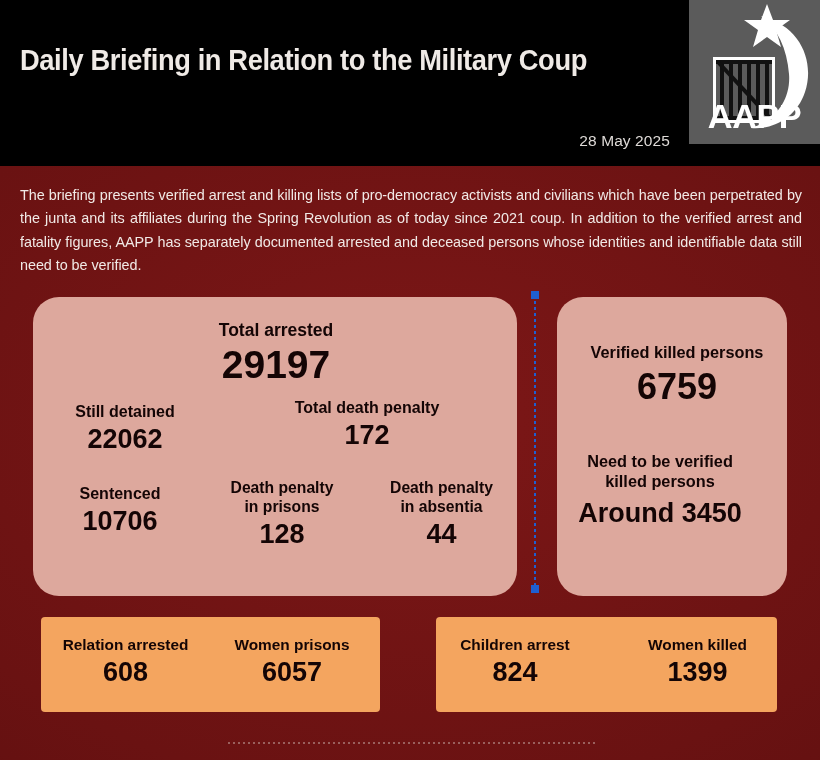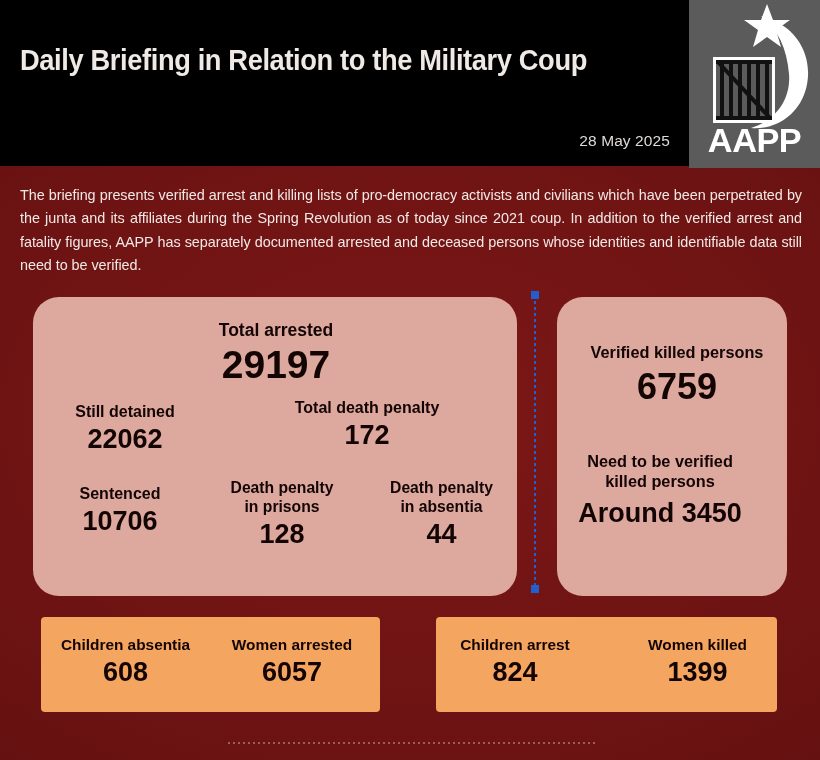--- a/index.html
+++ b/index.html
@@ -49,21 +49,21 @@
     color: #dedad7;
     font-size: 15.5px;
     letter-spacing: 0.1px;
     text-align: right;
   }
 
   
   .logo-panel {
     position: absolute;
     left: 689px; top: 0;
-    width: 131px; height: 168px;
+    width: 131px; height: 144px;
     background: #5b5b5b;
     overflow: hidden;
   }
   .logo-svg {
     position: absolute;
     left: 0; top: 0;
   }
   .logo-text {
     position: absolute;
     left: 0;
@@ -292,26 +292,26 @@
   <div class="stat s-need-verified">
     <div class="label">Need to be verified
 killed persons</div>
     <div class="value">Around 3450</div>
   </div>
 
   <div class="card-orange card-children-arrested"></div>
   <div class="card-orange card-children-killed"></div>
 
   <div class="stat s-children-arrested">
-    <div class="label">Children absentia</div>
+    <div class="label">Relation arrested</div>
     <div class="value">608</div>
   </div>
 
   <div class="stat s-women-arrested">
-    <div class="label">Women arrested</div>
+    <div class="label">Women prisons</div>
     <div class="value">6057</div>
   </div>
 
   <div class="stat s-children-killed">
     <div class="label">Children arrest</div>
     <div class="value">824</div>
   </div>
 
   <div class="stat s-women-killed">
     <div class="label">Women killed</div>

